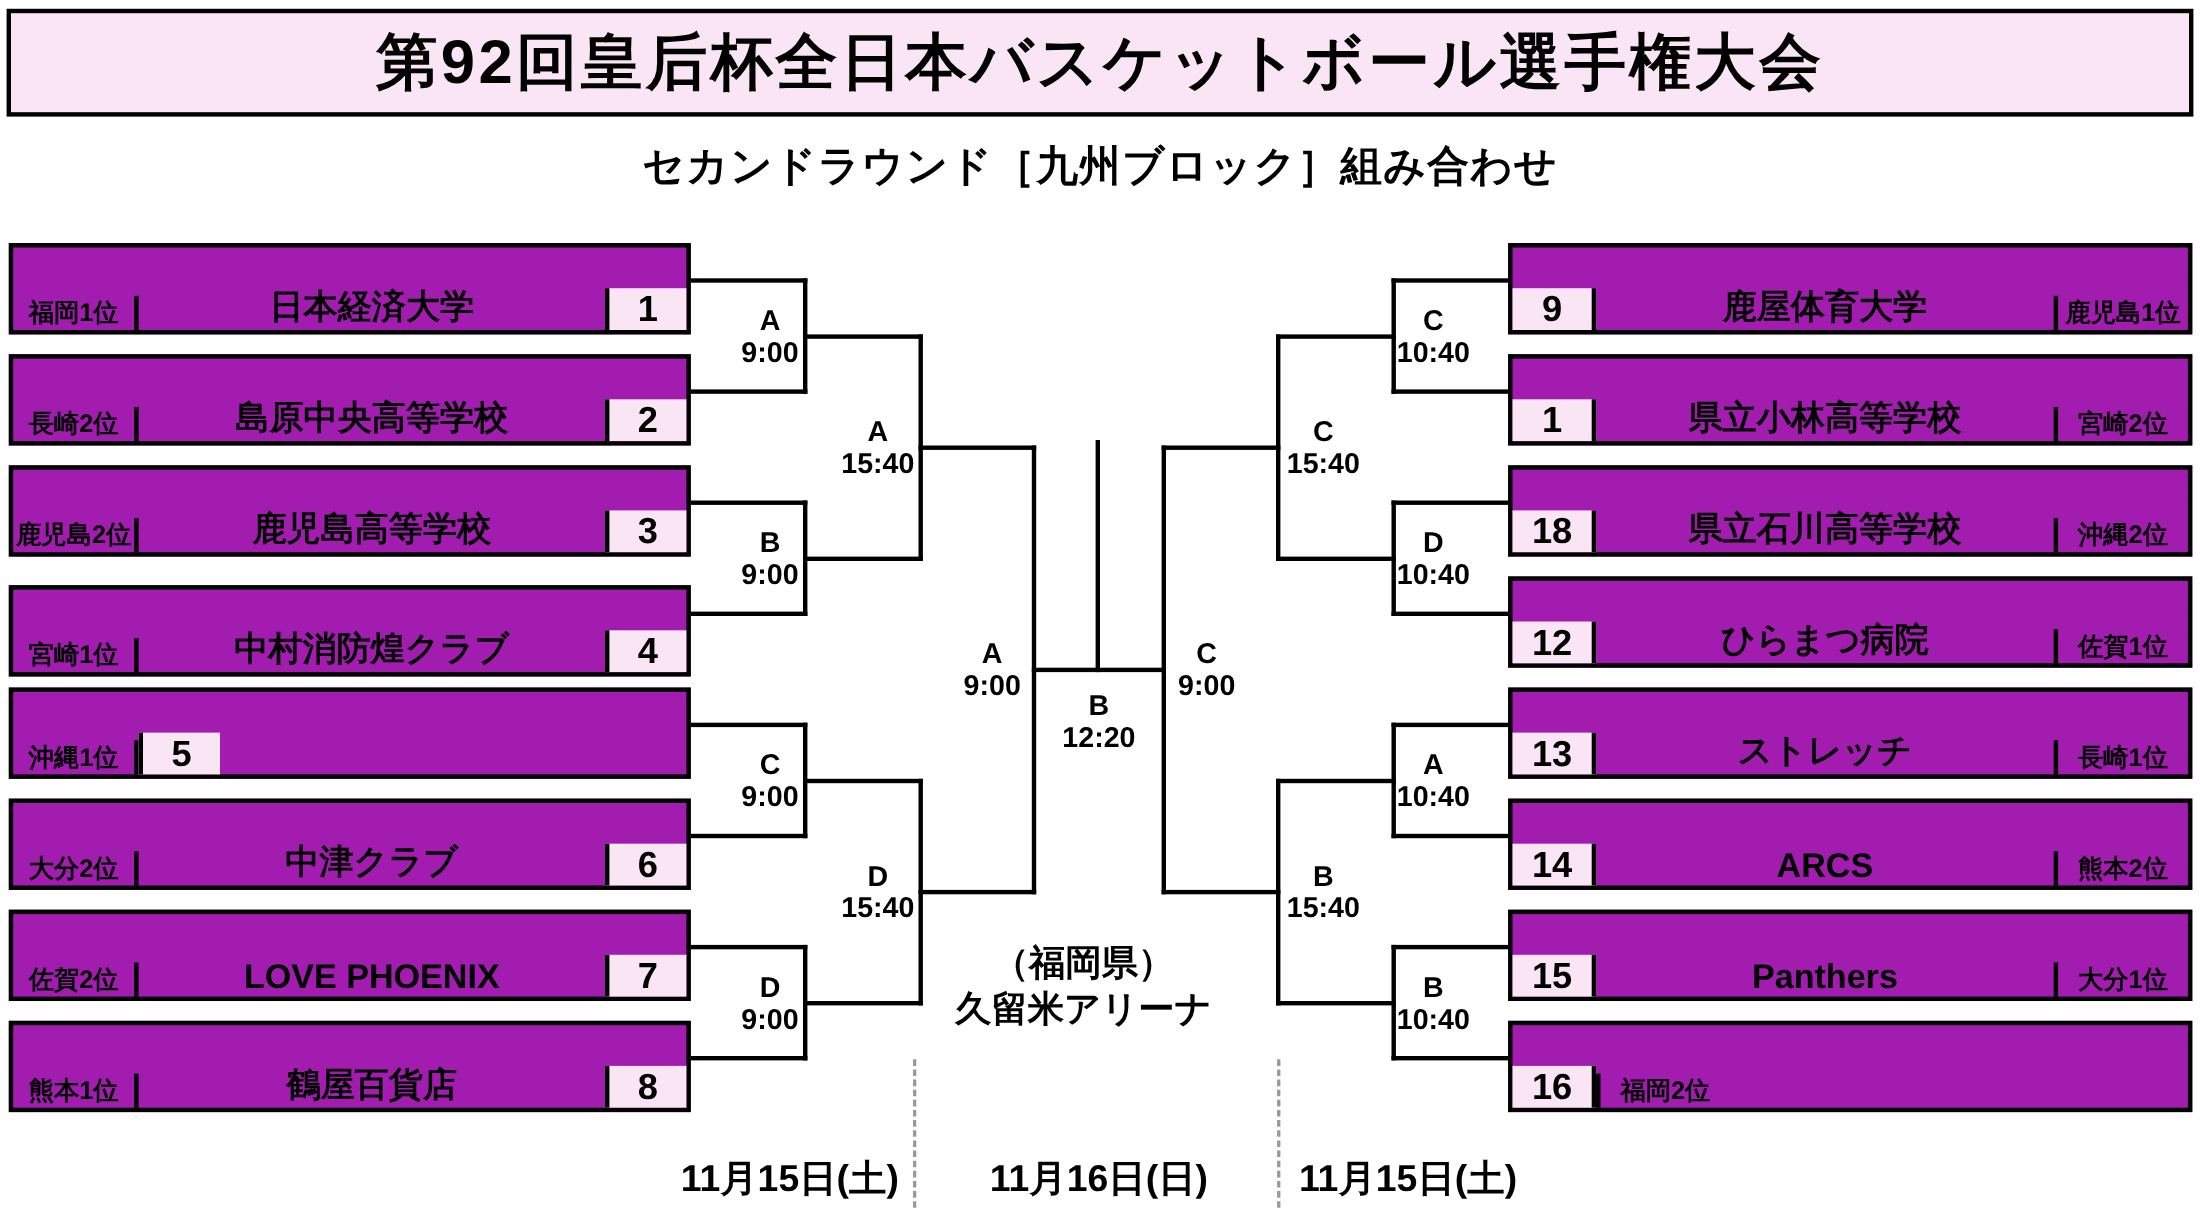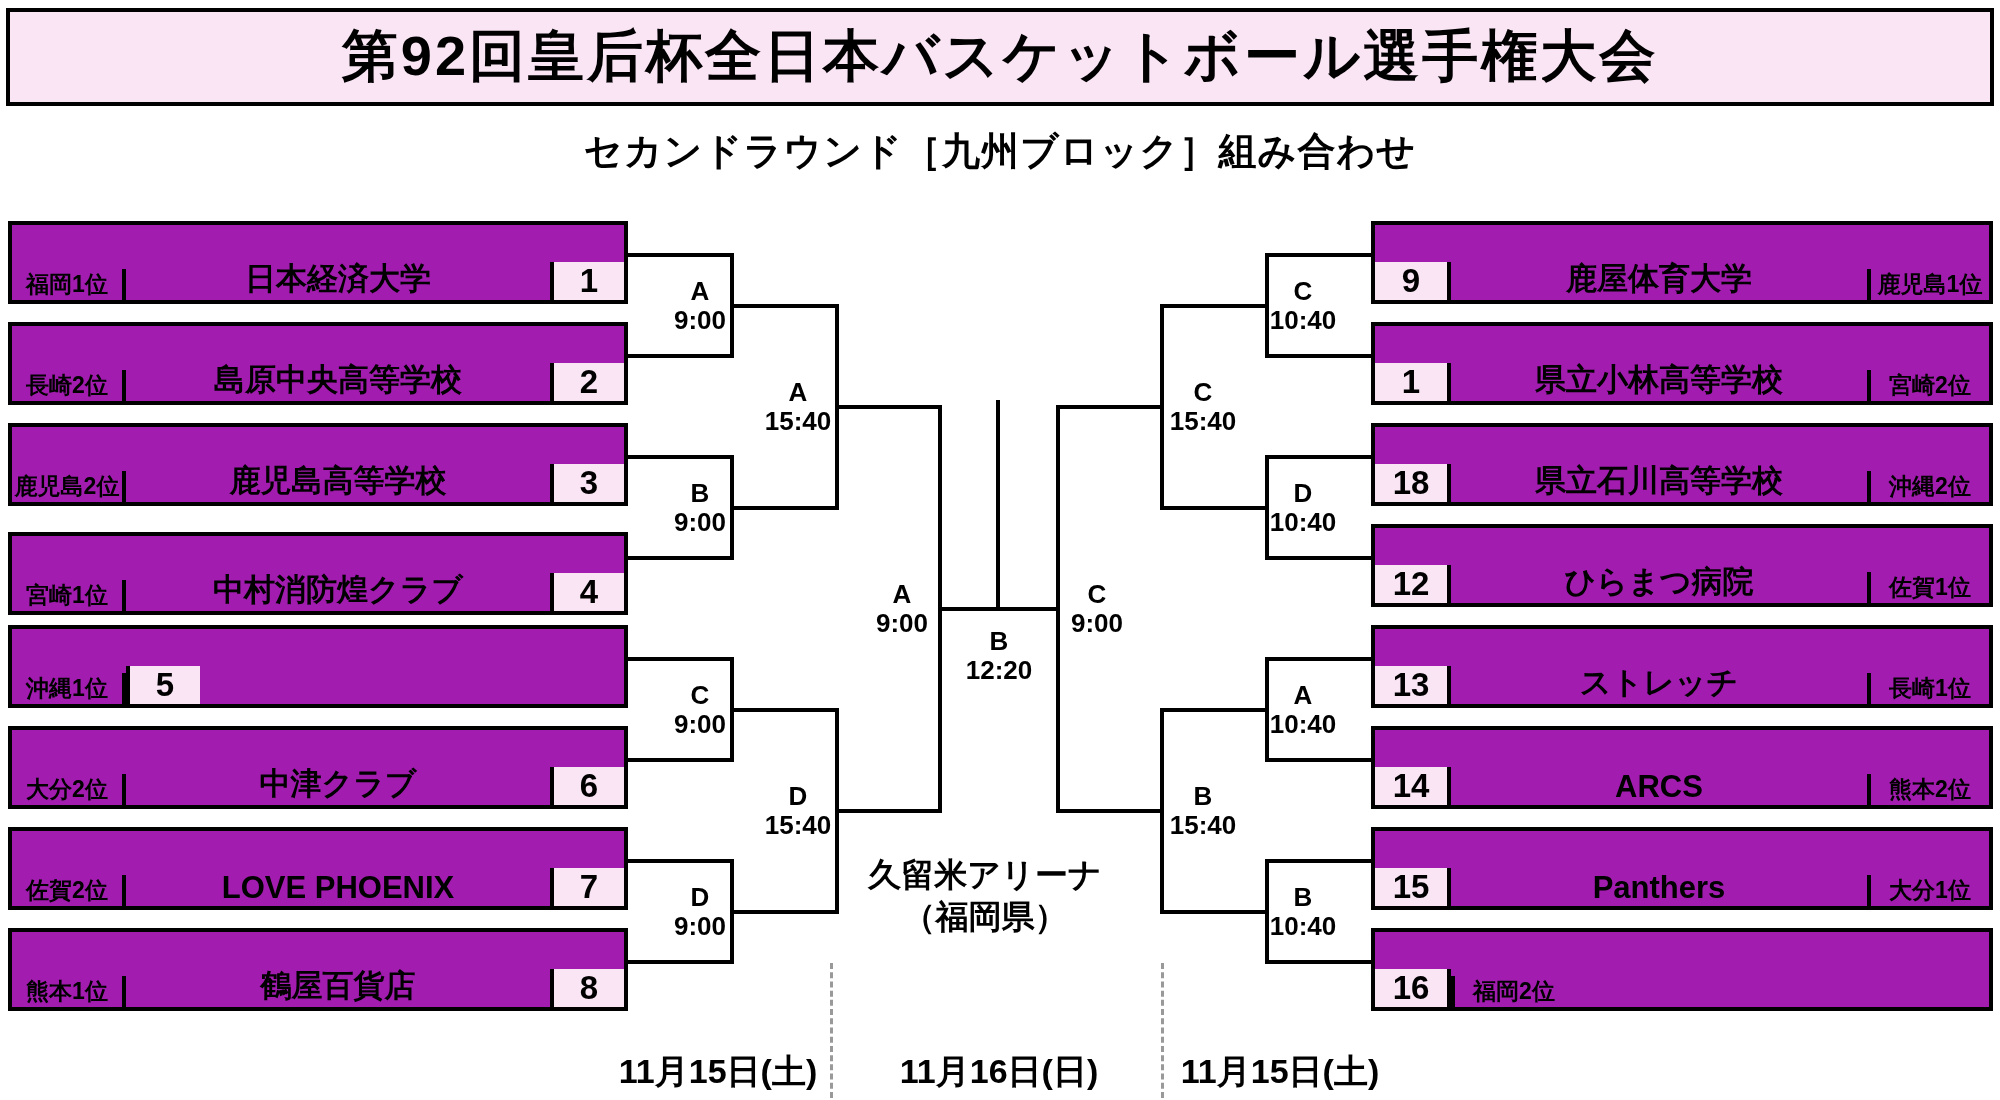--- a/index.html
+++ b/index.html
@@ -229,22 +229,22 @@
 <div class="glabel" style="left:1303px;top:710px">
   <div>A</div>
   <div>10:40</div>
 </div>
 <div class="glabel" style="left:1303px;top:912px">
   <div>B</div>
   <div>10:40</div>
 </div>
 
 <div id="venue" class="abs">
+  <div>（福岡県）</div>
   <div>久留米アリーナ</div>
-  <div>（福岡県）</div>
 </div>
 
 <div class="dash" style="left:830px;top:963px;height:135px"></div>
 <div class="dash" style="left:1161px;top:963px;height:135px"></div>
 
 <div class="date" style="left:718px">11月15日(土)</div>
 <div class="date" style="left:999px">11月16日(日)</div>
 <div class="date" style="left:1280px">11月15日(土)</div>
 
 </body></html>

